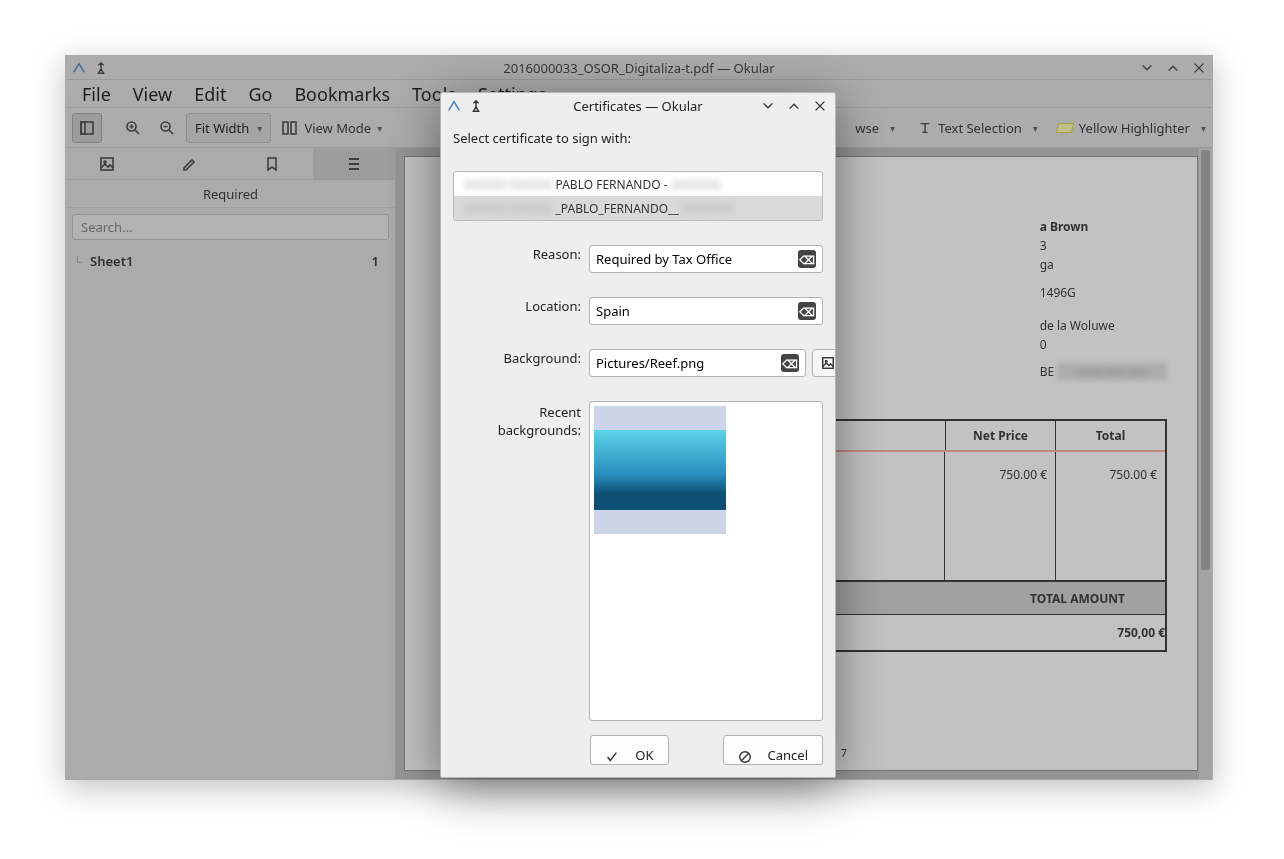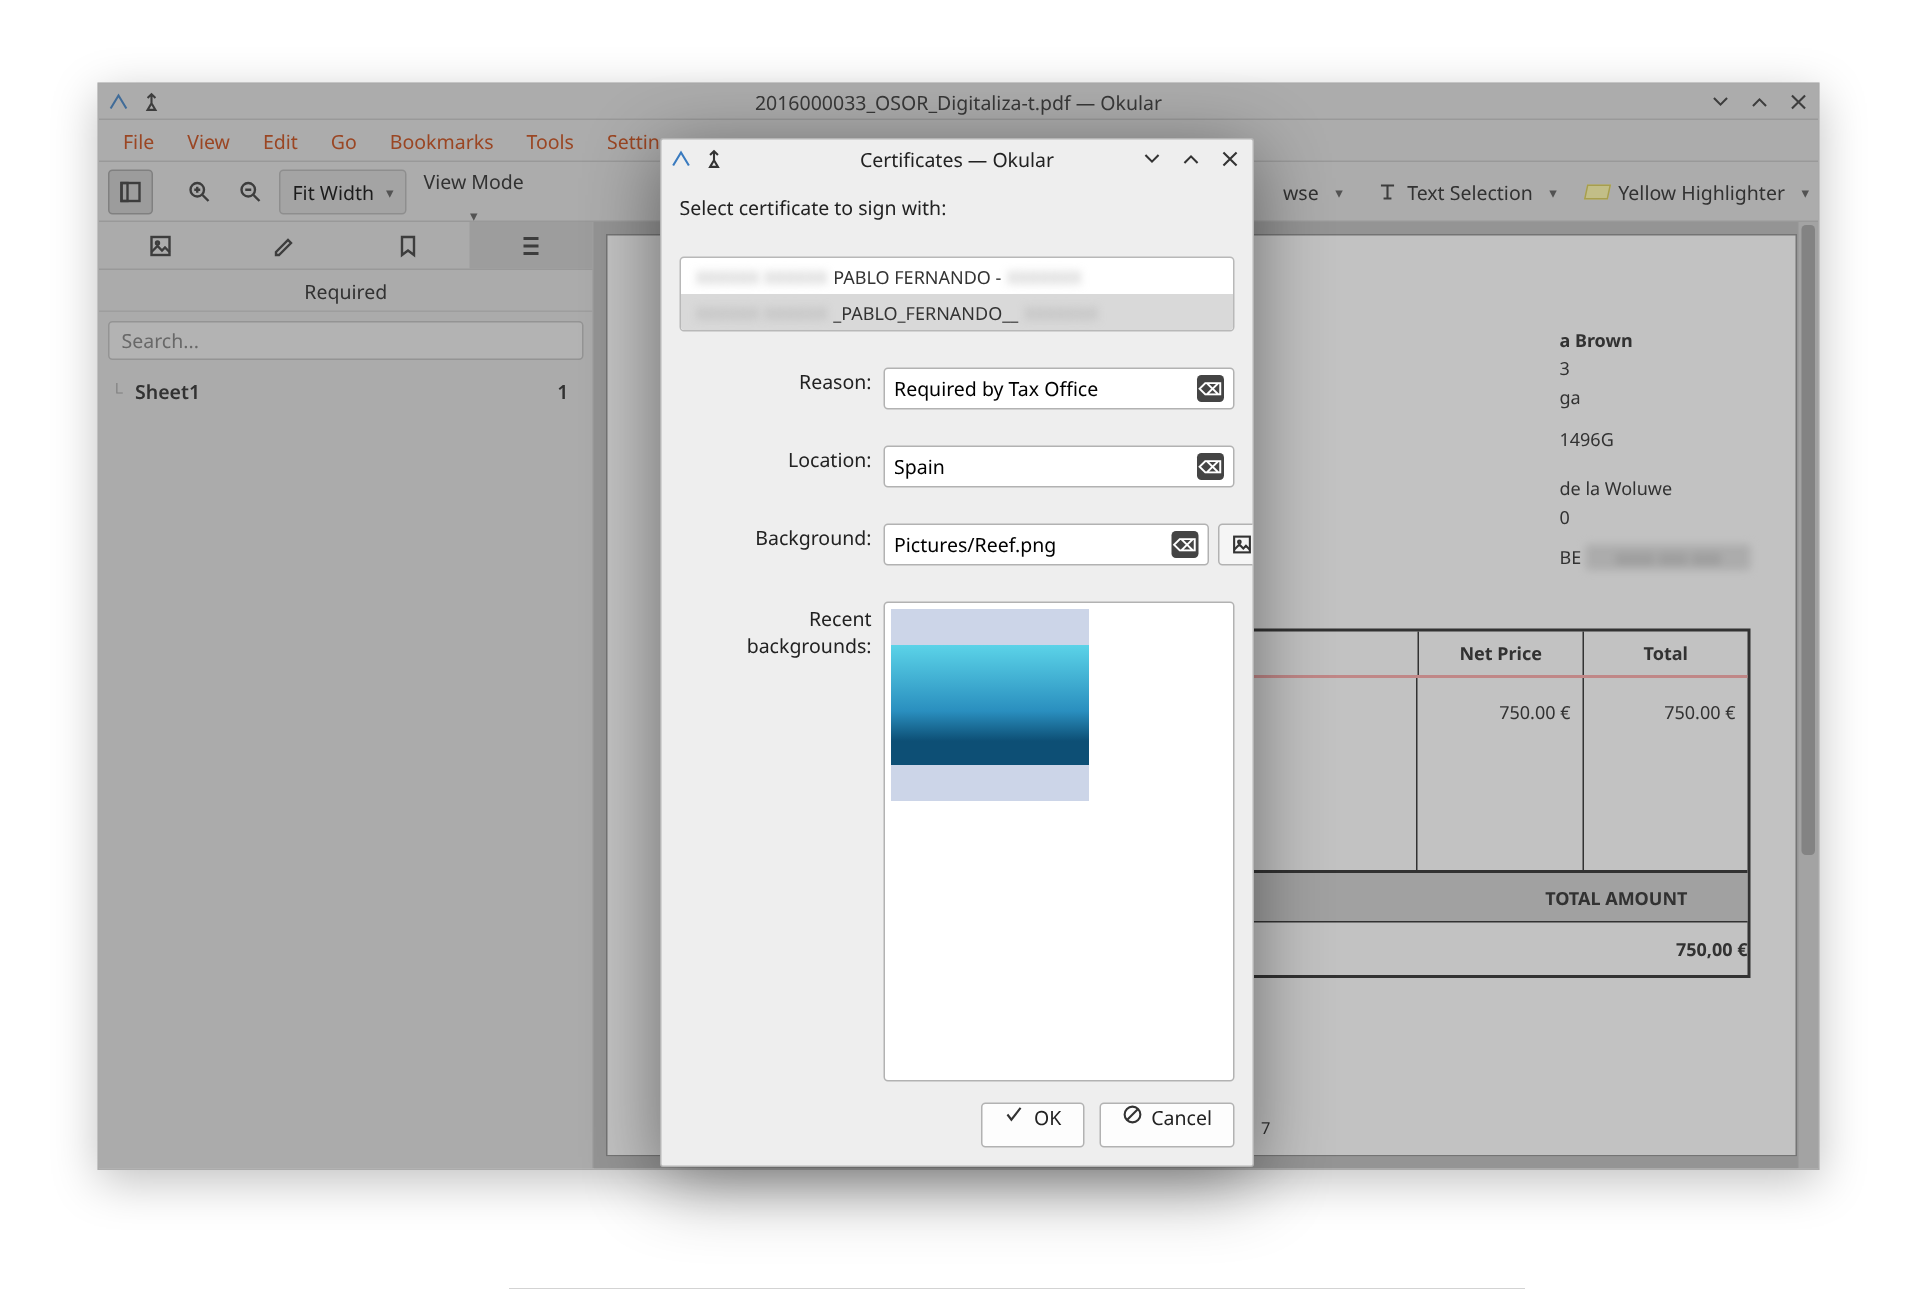--- a/index.html
+++ b/index.html
@@ -15,21 +15,21 @@
 
   
   .titlebar { height: 24px; background: #dedede; display:flex; align-items:center; justify-content:center; position:relative; border-bottom:1px solid #c0c0c0;}
   .titlebar .left-icons { position:absolute; left:6px; display:flex; gap:8px; align-items:center;}
   .titlebar .right-icons { position:absolute; right:6px; display:flex; gap:12px; align-items:center;}
   .titlebar-title { font-size: 13px; color:#2b2b2b;}
   .tb-icon { width:14px; height:14px; display:inline-flex; align-items:center; justify-content:center;}
 
   
   .menubar { height: 28px; background:#dedede; display:flex; align-items:center; padding:0 6px; gap:2px; border-bottom:1px solid #c0c0c0;}
-  .menubar span { font-size:13px; color:#c2410c; padding:4px 10px; }
+  .menubar span { font-size:18px; color:#000000; padding:4px 10px; }
 
   
   .toolbar { height: 40px; background:#dedede; display:flex; align-items:center; padding:0 6px; gap:4px; border-bottom:1px solid #c0c0c0;}
   .tbtn { height:30px; min-width:30px; padding:0 6px; display:inline-flex; align-items:center; justify-content:center; border:1px solid transparent; border-radius:3px; font-size:13px; color:#222; gap:6px;}
   .tbtn.active { background:#c5c5c5; border:1px solid #9a9a9a;}
   .zoom-combo { height:30px; border:1px solid #b0b0b0; border-radius:3px; background:#d2d2d2; display:flex; align-items:center; padding:0 8px; gap:8px; font-size:13px;}
   .chev { font-size:10px; color:#555;}
   .toolbar-spacer { flex:1; }
 
   
@@ -99,21 +99,21 @@
   .clear-x { width:18px; height:18px; background:#444; border-radius:3px; color:#fff; display:flex; align-items:center; justify-content:center; font-size:11px; font-weight:700; cursor:pointer;}
   .file-btn { height:28px; border:1px solid #b2b2b2; border-radius:3px; background:#f5f5f5; padding:0 8px; display:flex; align-items:center; gap:4px; font-size:13px;}
   .recent-area { flex:1; display:flex; gap:8px; min-height:180px;}
   .recent-label { flex:0 0 128px; text-align:right; font-size:13px; padding-top:2px;}
   .recent-box { flex:1; border:1px solid #b2b2b2; border-radius:3px; background:#fff; padding:4px; display:flex; align-items:flex-start;}
   .thumb { width:132px; height:128px; background:#ccd5e8; display:flex; flex-direction:column; overflow:hidden;}
   .thumb-top { flex:0 0 24px;}
   .thumb-img { flex:1; background: linear-gradient(180deg,#5bd3e8 0%, #2a8fbf 55%, #0d4f75 80%);}
   .thumb-bottom { flex:0 0 24px;}
   .modal-footer { display:flex; justify-content:flex-end; gap:10px; padding:8px 12px 12px;}
-  .mbtn { height:30px; padding:0 14px; border:1px solid #b2b2b2; border-radius:3px; background:#fdfdfd; display:flex; align-items:flex-start; gap:6px; font-size:13px; color:#222;}
+  .mbtn { height:30px; padding:0 14px; border:1px solid #b2b2b2; border-radius:3px; background:#fdfdfd; display:flex; align-items:flex-end; gap:16px; font-size:13px; color:#222;margin-left:44px;}
   .mbtn svg, .file-btn svg { width:14px; height:14px;}
   svg { stroke:#333; fill:none; stroke-width:1.6;}
   .yellowbox { width:16px; height:10px; background:#fff9a5; border:1px solid #d6c84d; transform:skewX(-12deg);}
 </style>
 </head>
 <body>
 
 <div class="window">
 
   <div class="titlebar">
@@ -176,21 +176,21 @@
     <span class="tbtn">
         <svg viewBox="0 0 16 16" width="16" height="16">
           <circle cx="6.5" cy="6.5" r="4.5"></circle>
           <path d="M10 10l4 4M4.5 6.5h4"></path>
         </svg>
       </span>
     <span class="zoom-combo">
         <span>Fit Width</span>
         <span class="chev">▾</span>
       </span>
-    <span class="tbtn" style="gap:6px;flex-direction:column;">
+    <span class="tbtn" style="gap:6px;">
         <svg viewBox="0 0 16 16" width="16" height="16">
           <rect x="1" y="2" width="5" height="12"></rect>
           <rect x="9" y="2" width="5" height="12"></rect>
         </svg>
         <span>View Mode</span>
         <span class="chev">▾</span>
       </span>
     <div class="toolbar-spacer"></div>
     <span class="tbtn">wse</span>
     <span class="chev">▾</span>

